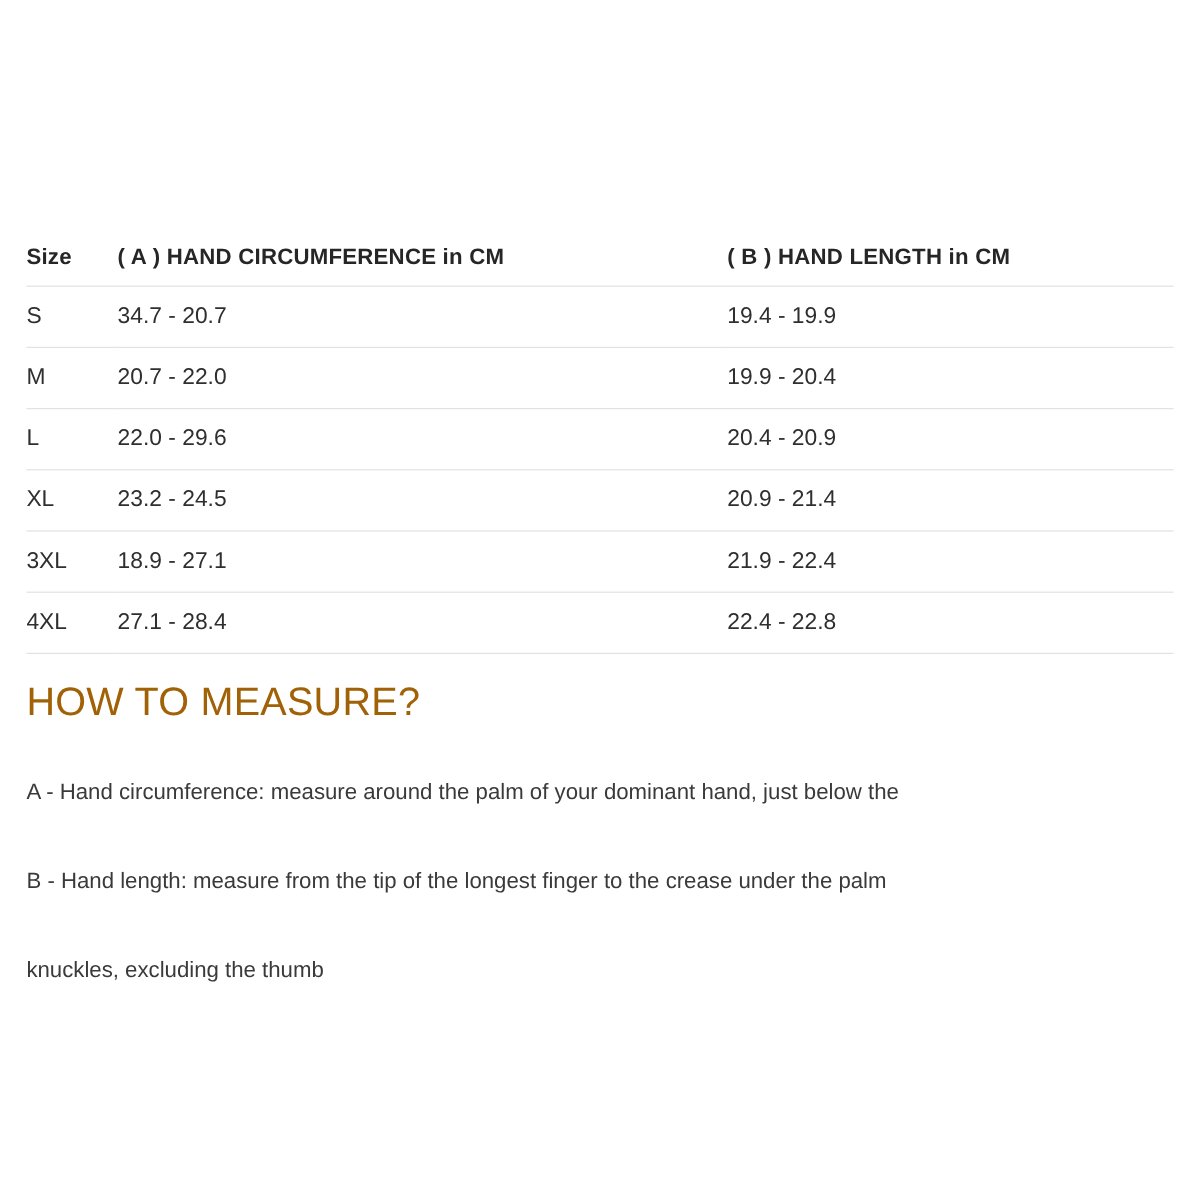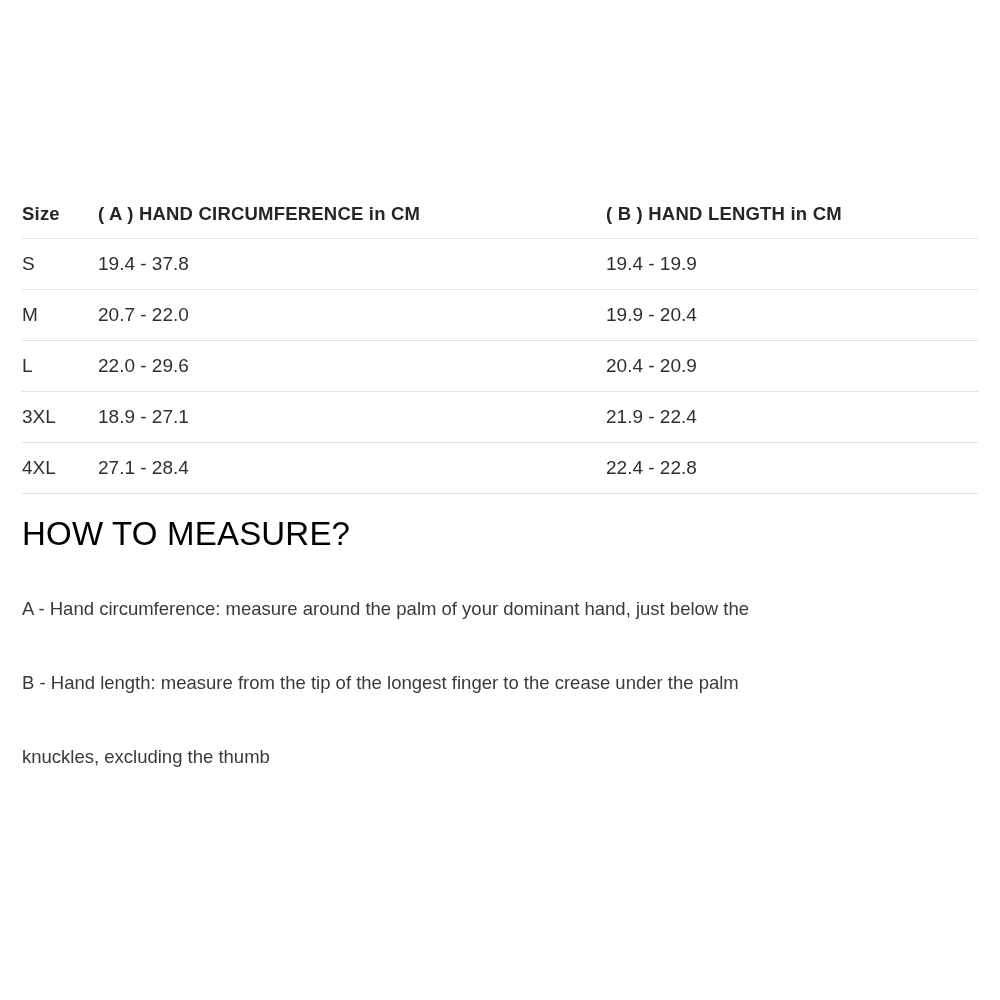--- a/index.html
+++ b/index.html
@@ -61,21 +61,21 @@
 
   th.cell-size { padding-left: 1px; }
   th.cell-circ { padding-left: 76px; }
   th.cell-len  { padding-left: 1px; }
 
   .how-title {
     margin: 20px 0 0 0;
     font-size: 33px;
     font-weight: normal;
     letter-spacing: 0.2px;
-    color: #000000;
+    color: #a16207;
     line-height: 1.2;
   }
   .measure-lines {
     margin-top: 16px;
   }
   .measure-line {
     font-size: 18.5px;
     line-height: 38px;
     color: #3a3a3a;
     white-space: nowrap;
@@ -97,32 +97,37 @@
       <thead>
         <tr>
           <th class="cell-size">Size</th>
           <th class="cell-circ">( A ) HAND CIRCUMFERENCE in CM</th>
           <th class="cell-len">( B ) HAND LENGTH in CM</th>
         </tr>
       </thead>
       <tbody>
         <tr>
           <td class="cell-size">S</td>
-          <td class="cell-circ">19.4 - 37.8</td>
+          <td class="cell-circ">34.7 - 20.7</td>
           <td class="cell-len">19.4 - 19.9</td>
         </tr>
         <tr>
           <td class="cell-size">M</td>
           <td class="cell-circ">20.7 - 22.0</td>
           <td class="cell-len">19.9 - 20.4</td>
         </tr>
         <tr>
           <td class="cell-size">L</td>
           <td class="cell-circ">22.0 - 29.6</td>
           <td class="cell-len">20.4 - 20.9</td>
+        </tr>
+        <tr>
+          <td class="cell-size">XL</td>
+          <td class="cell-circ">23.2 - 24.5</td>
+          <td class="cell-len">20.9 - 21.4</td>
         </tr>
         <tr>
           <td class="cell-size">3XL</td>
           <td class="cell-circ">18.9 - 27.1</td>
           <td class="cell-len">21.9 - 22.4</td>
         </tr>
         <tr>
           <td class="cell-size">4XL</td>
           <td class="cell-circ">27.1 - 28.4</td>
           <td class="cell-len">22.4 - 22.8</td>

